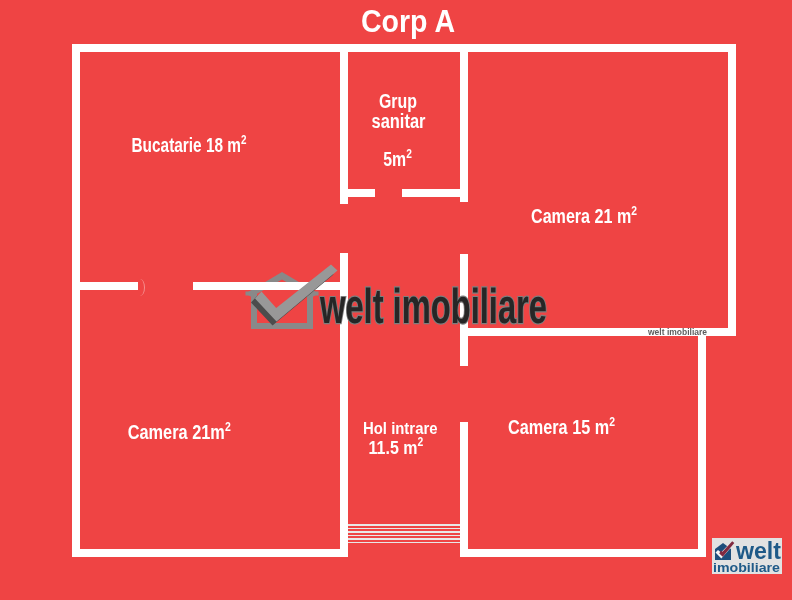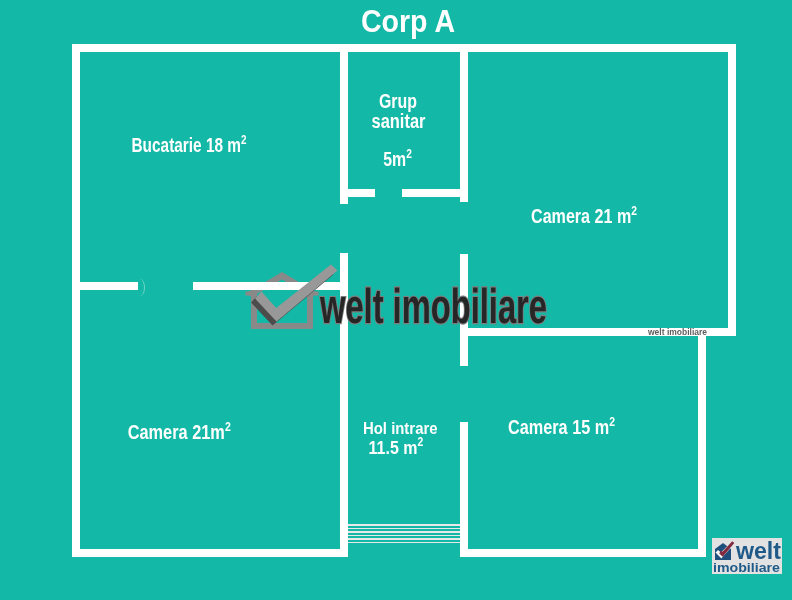--- a/index.html
+++ b/index.html
@@ -1,16 +1,16 @@
 <!DOCTYPE html>
 <html><head>
 <meta charset="utf-8">
 <style>
   html,body{margin:0;padding:0;background:#000;}
-  #stage{position:relative;width:792px;height:600px;background:#14b8a6;overflow:hidden;
+  #stage{position:relative;width:792px;height:600px;background:#ef4444;overflow:hidden;
          font-family:"Liberation Sans", sans-serif;filter:blur(0.35px);}
   .wall{position:absolute;background:#fff;}
   text{font-family:"Liberation Sans", sans-serif;}
 </style>
 </head>
 <body>
 <div id="stage">
 
   <svg width="792" height="600" style="position:absolute;left:0;top:0;">
 

